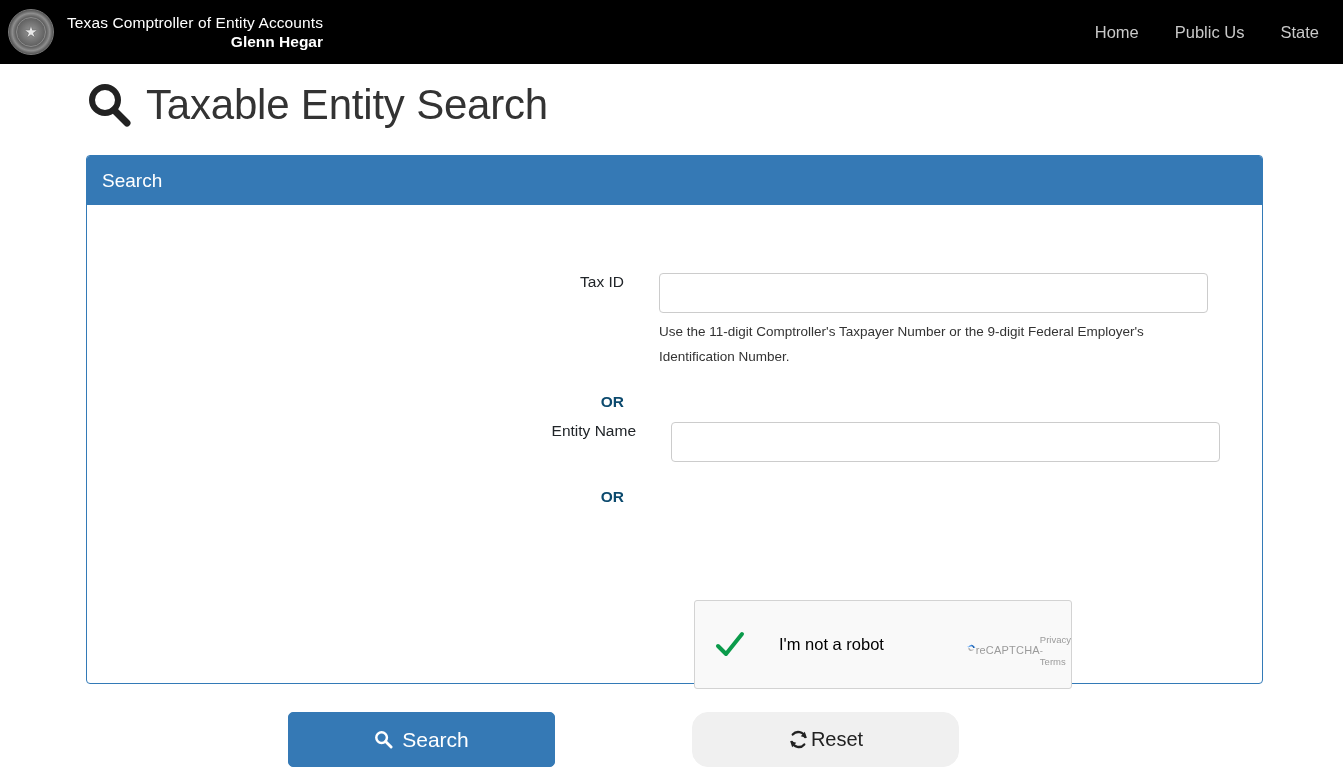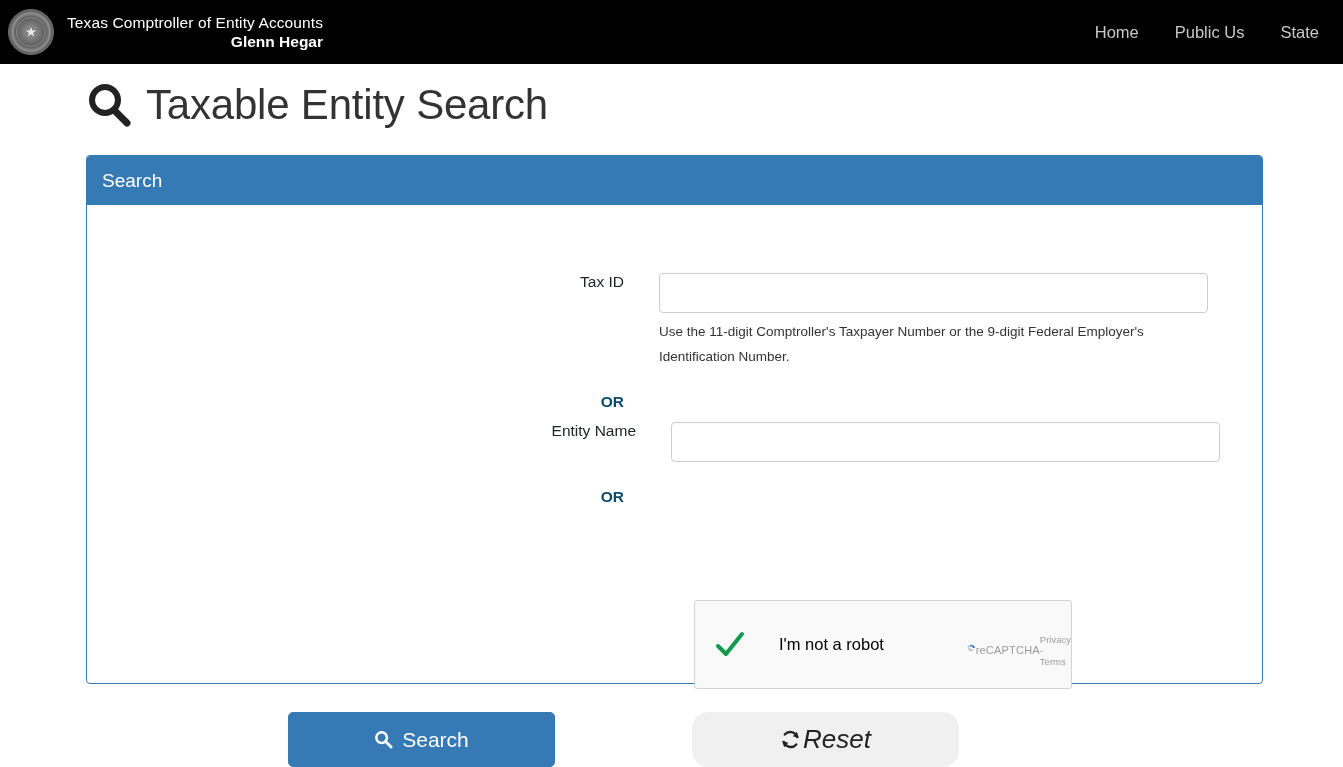--- a/index.html
+++ b/index.html
@@ -151,24 +151,24 @@
     color: #ffffff; font-size: 21px;
     font-family: "Liberation Sans", sans-serif;
     display: flex; align-items: center; justify-content: center;
     gap: 9px; cursor: pointer;
   }
   .btn-reset {
     position: absolute; left: 692px; top: 712px;
     width: 267px; height: 55px;
     background: #f0f0f0; border: 1px solid #f0f0f0;
     border-radius: 16px;
-    color: #222222; font-size: 26px;
+    color: #222222; font-size: 20px;
     font-family: "Liberation Sans", sans-serif;
     display: flex; align-items: center; justify-content: center;
-    gap: 2px; cursor: pointer; font-style: italic;
+    gap: 2px; cursor: pointer;
   }
 </style>
 </head>
 <body>
 
 <div class="site-header">
   <div class="brand">
     <div class="seal">
       <span class="seal-star">★</span>
     </div>

